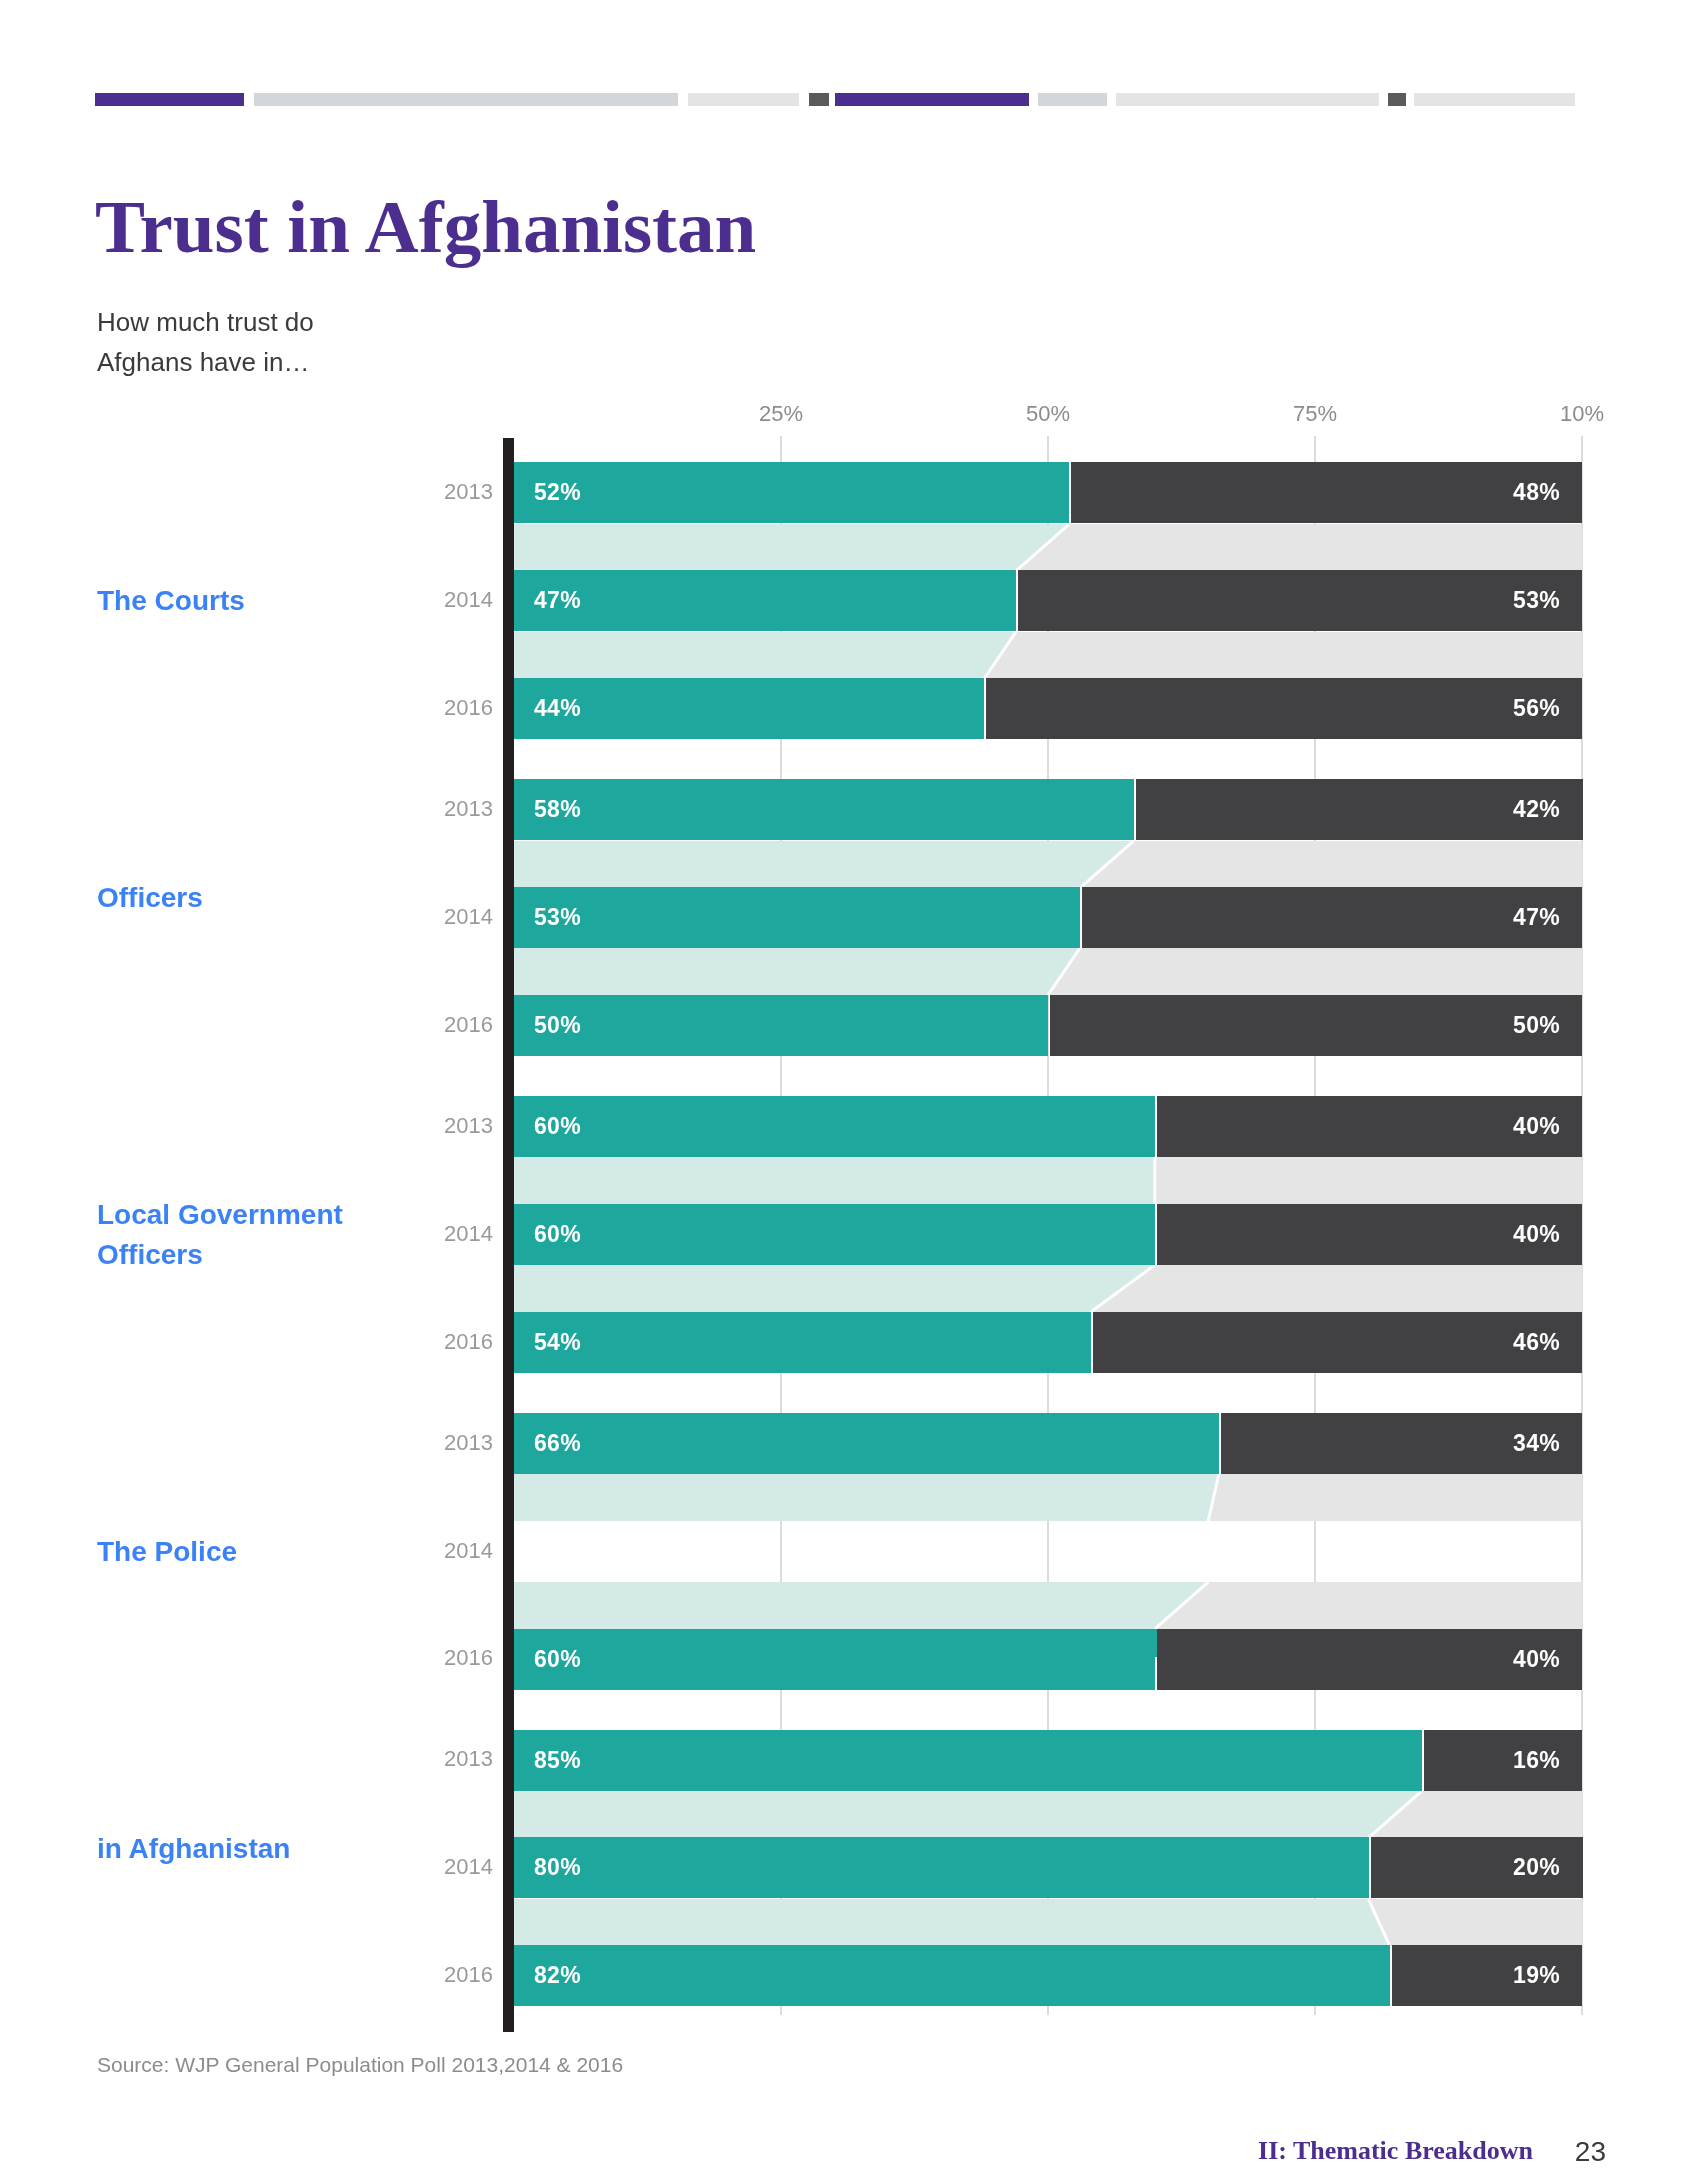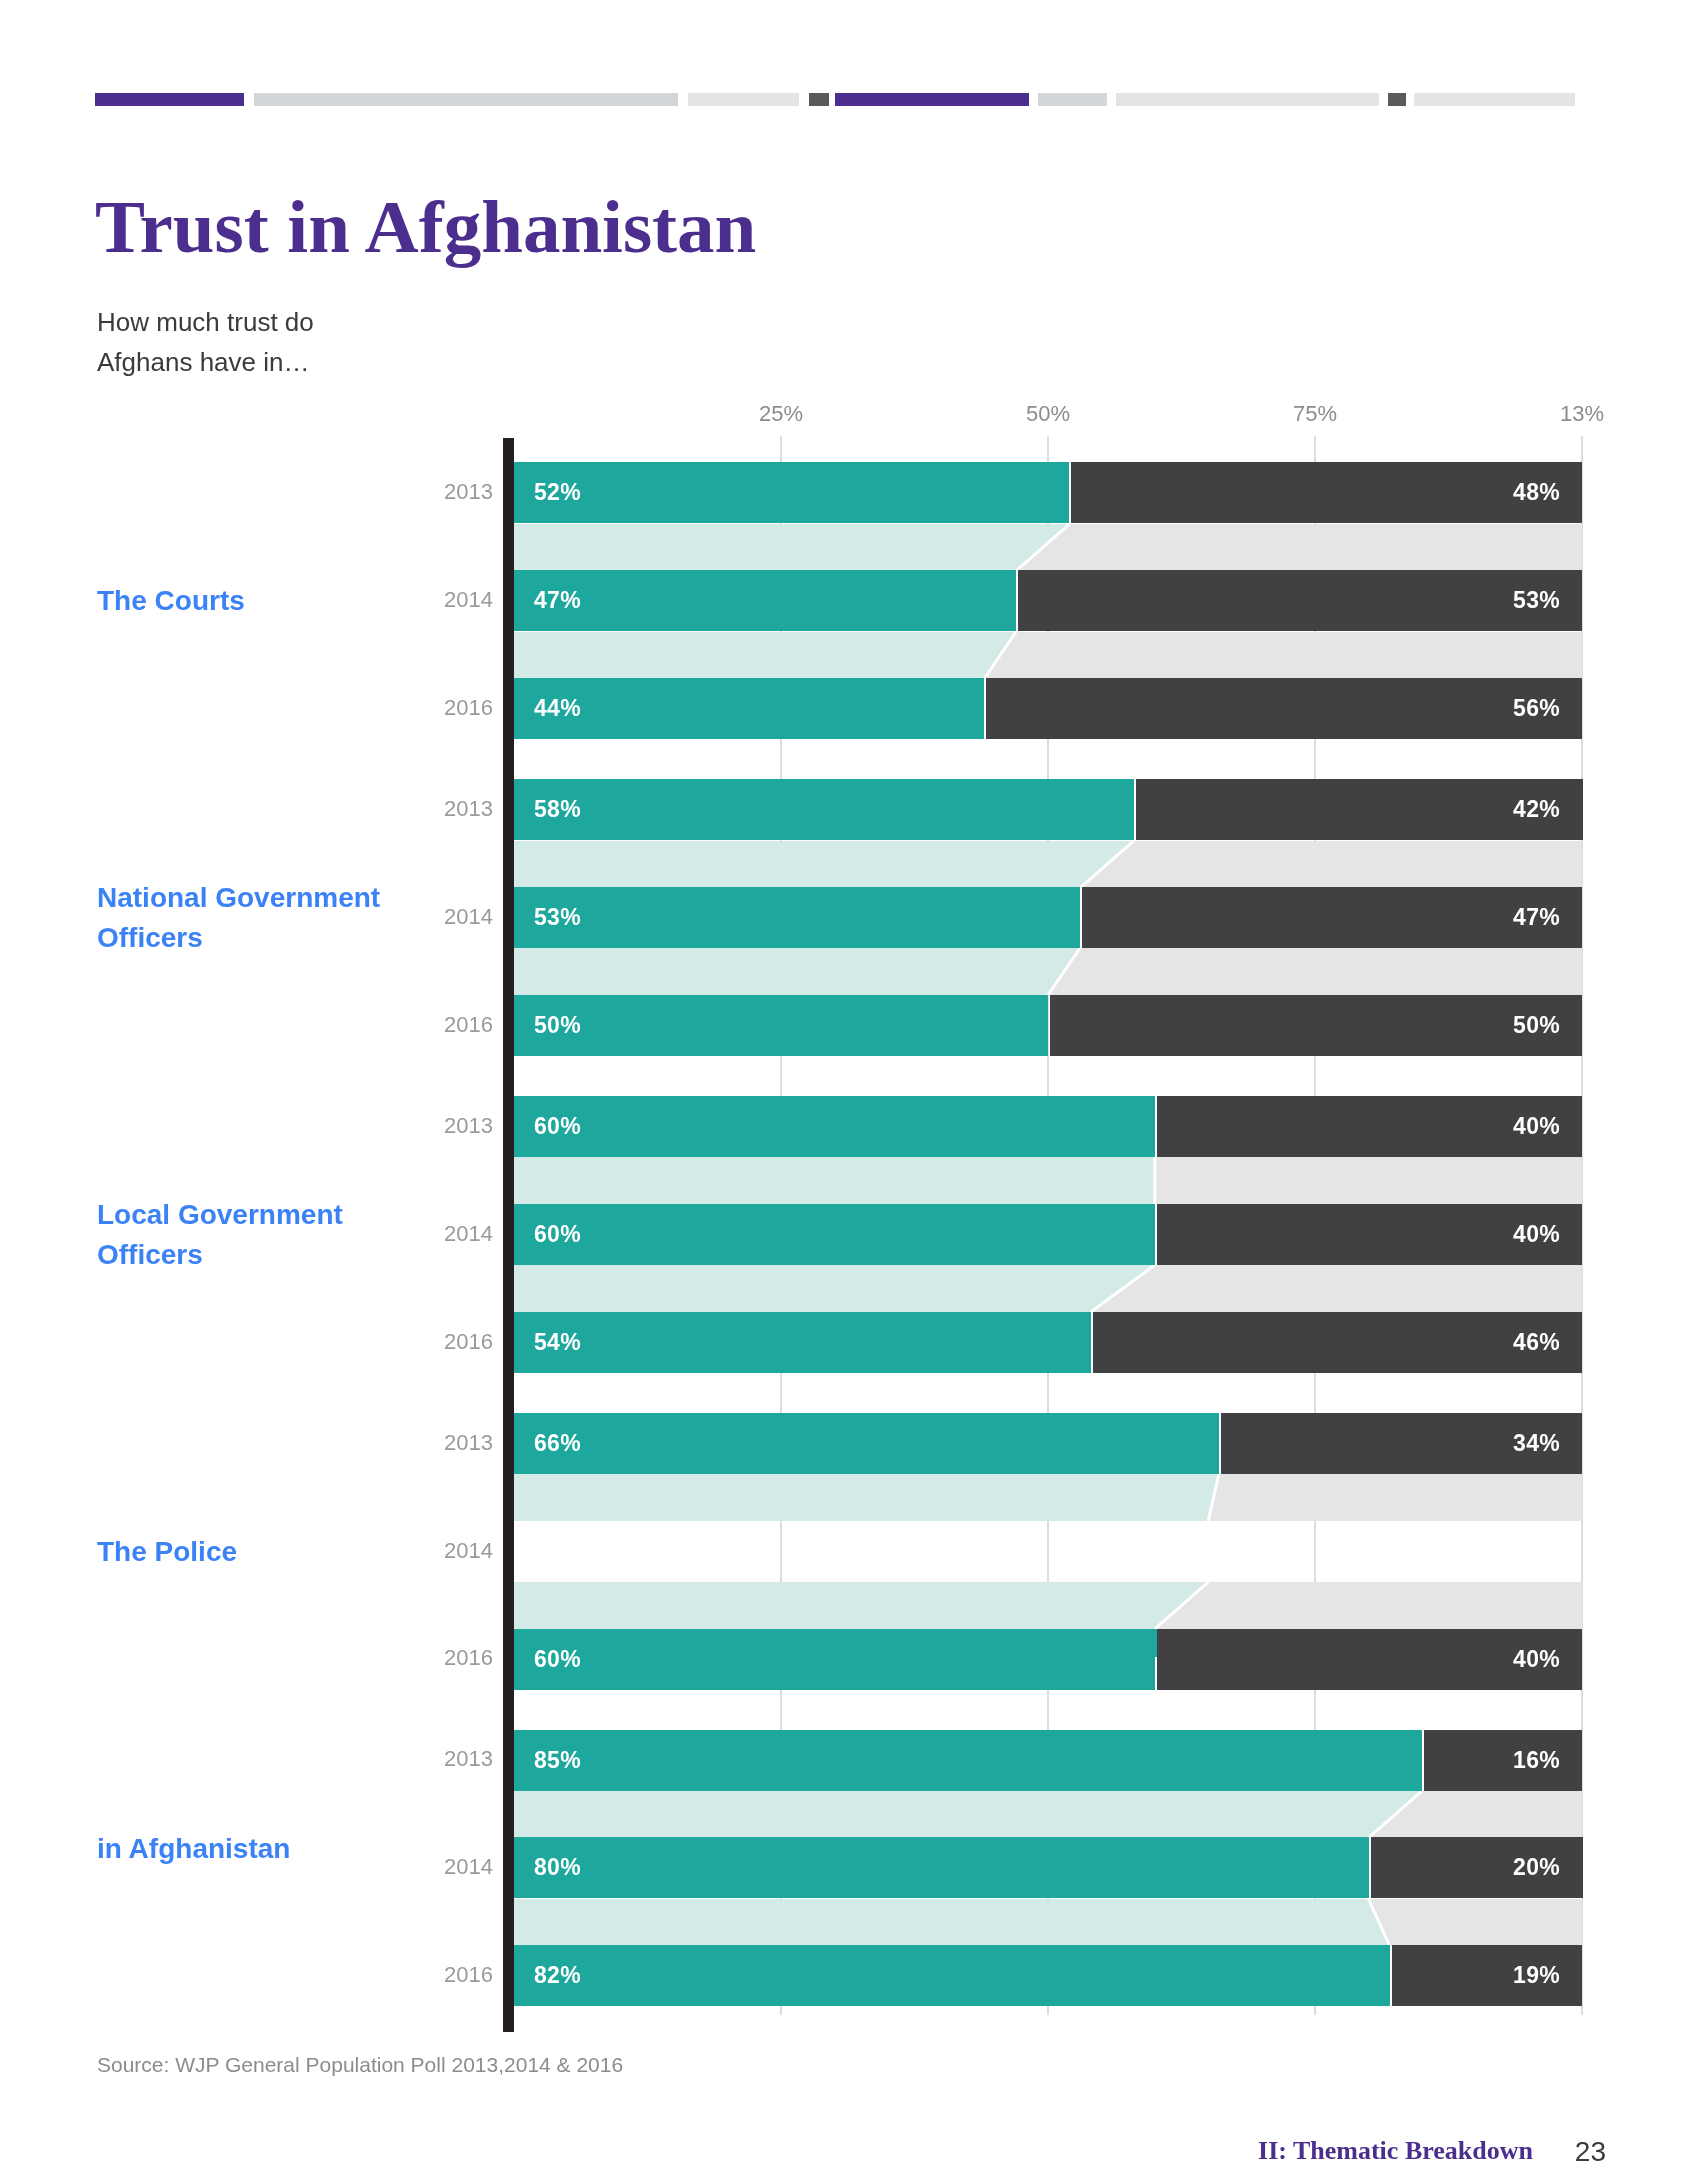--- a/index.html
+++ b/index.html
@@ -123,21 +123,21 @@
 
 <div id="legend">
   <div class="chip teal">A lot / Some</div>
   <div class="chip dark">Little / None</div>
 </div>
 
 <div id="plot">
     <div class="axis-label" style="left: 781px;">25%</div>
     <div class="axis-label" style="left: 1048px;">50%</div>
     <div class="axis-label" style="left: 1315px;">75%</div>
-    <div class="axis-label" style="left: 1582px;">13%</div>
+    <div class="axis-label" style="left: 1582px;">10%</div>
     <div class="gridline" style="left: 780px; background: rgb(220, 220, 220);"></div>
     <div class="gridline" style="left: 1047px; background: rgb(220, 220, 220);"></div>
     <div class="gridline" style="left: 1314px; background: rgb(220, 220, 220);"></div>
     <div class="gridline" style="left: 1581px; background: rgb(220, 220, 220);"></div>
     <div class="group" style="top: 0px;">
       <div class="group-baseline" style="top: 438px; height: 327px; background: rgb(35, 31, 32);"></div>
       <div class="cat-label" style="top: 581px;">
         <div>The Courts</div>
       </div>
       <div class="yearlabel" style="top: 479px;">2013</div>
@@ -172,21 +172,20 @@
       <div class="bar-row" style="top: 678px; width: 1068px; text-decoration: underline;">
         <div class="bar-teal" style="width: 470px; background: rgb(30, 167, 157);"></div>
         <div class="bar-dark" style="left: 472px; width: 596px; background: rgb(65, 64, 66);"></div>
         <div class="bar-val-left">44%</div>
         <div class="bar-val-right">56%</div>
       </div>
     </div>
     <div class="group" style="top: 0px;">
       <div class="group-baseline" style="top: 754px; height: 327px; background: rgb(35, 31, 32);"></div>
       <div class="cat-label" style="top: 878px;">
-        <div>National Government</div>
         <div>Officers</div>
       </div>
       <div class="yearlabel" style="top: 796px;">2013</div>
       <div class="bar-row" style="top: 779px; width: 1068px;">
         <div class="bar-teal" style="width: 620px; background: rgb(30, 167, 157);"></div>
         <div class="bar-dark" style="left: 622px; width: 447px; background: rgb(65, 64, 66);"></div>
         <div class="bar-val-left">58%</div>
         <div class="bar-val-right">42%</div>
       </div>
       <div class="connector" style="top: 841px;">

